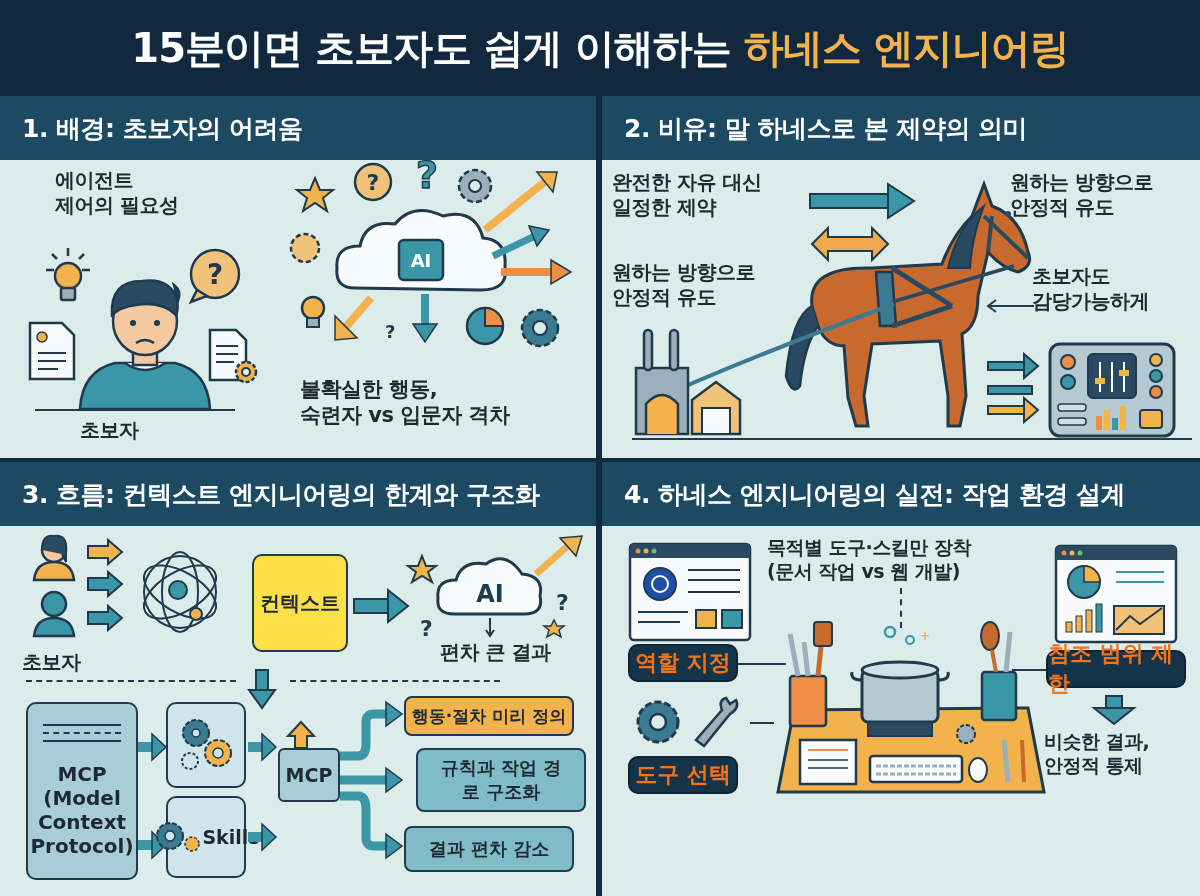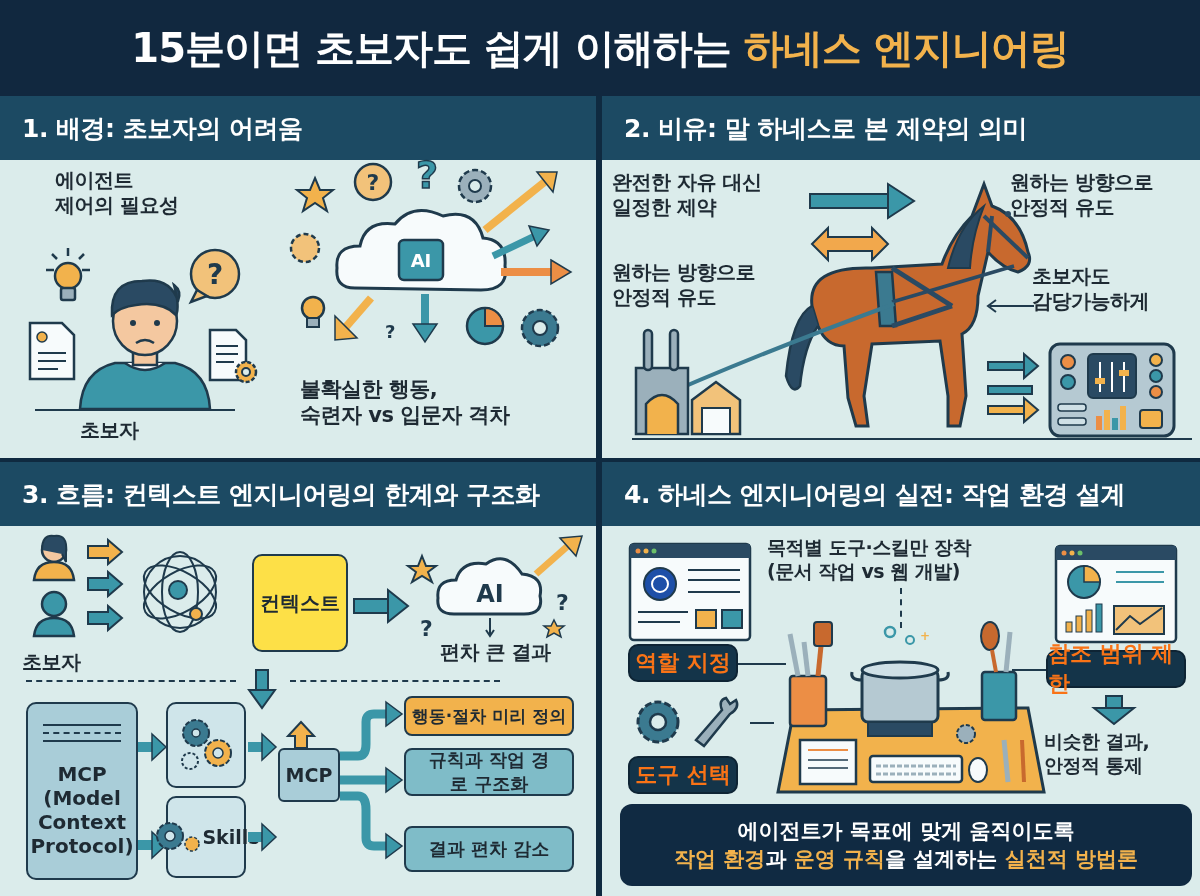--- a/index.html
+++ b/index.html
@@ -321,21 +321,21 @@
   <svg style="left:340px;top:236px;" width="66" height="176" viewBox="0 0 66 176">
     <path d="M0 58 L18 58 Q26 58 26 46 L26 24 Q26 16 34 16 L48 16" fill="none" stroke="#3b97a8" stroke-width="9"></path>
     <path d="M46 4 L62 16 L46 28 Z" fill="#3b97a8" stroke="#1f3a4c" stroke-width="1.5"></path>
     <path d="M0 82 L48 82" fill="none" stroke="#3b97a8" stroke-width="9"></path>
     <path d="M46 70 L62 82 L46 94 Z" fill="#3b97a8" stroke="#1f3a4c" stroke-width="1.5"></path>
     <path d="M0 98 L18 98 Q26 98 26 112 L26 140 Q26 148 34 148 L48 148" fill="none" stroke="#3b97a8" stroke-width="9"></path>
     <path d="M46 136 L62 148 L46 160 Z" fill="#3b97a8" stroke="#1f3a4c" stroke-width="1.5"></path>
   </svg>
 
   <div class="box" style="left:404px;top:234px;width:170px;height:40px;background:#f2b24c;font-size:17px;border-radius:8px;">행동·절차 미리 정의</div>
-  <div class="box" style="left:404px;top:286px;width:170px;height:48px;background:#7fbcc8;font-size:18px;border-radius:8px;padding:0 18px;">규칙과 작업 경로 구조화</div>
+  <div class="box" style="left:416px;top:286px;width:170px;height:64px;background:#7fbcc8;font-size:18px;border-radius:8px;padding:0 18px;">규칙과 작업 경로 구조화</div>
   <div class="box" style="left:404px;top:364px;width:170px;height:46px;background:#7fbcc8;font-size:18px;border-radius:8px;">결과 편차 감소</div>
 </div>
 
 <div class="panel p4">
   <div class="panel-head">4. 하네스 엔지니어링의 실전: 작업 환경 설계</div>
 
   <div class="abs lbl" style="left:165px;top:74px;width:270px;font-size:19px;">
     <div>목적별 도구·스킬만 장착</div>
     <div>(문서 작업 vs 웹 개발)</div>
   </div>
@@ -430,19 +430,13 @@
     <rect x="100" y="134" width="92" height="26" rx="3" fill="#f7fbfc" stroke="#1f3a4c" stroke-width="2.5"></rect>
     <line x1="106" y1="144" x2="186" y2="144" stroke="#9bb0bb" stroke-width="3" stroke-dasharray="5 2"></line>
     <line x1="106" y1="152" x2="186" y2="152" stroke="#9bb0bb" stroke-width="3" stroke-dasharray="5 2"></line>
 
     <ellipse cx="208" cy="148" rx="9" ry="12" fill="#f7fbfc" stroke="#1f3a4c" stroke-width="2"></ellipse>
     <line x1="234" y1="118" x2="238" y2="160" stroke="#9bb0bb" stroke-width="5"></line>
     <line x1="252" y1="118" x2="254" y2="160" stroke="#c8692e" stroke-width="4"></line>
     <circle cx="196" cy="112" r="9" fill="#9bb0bb" stroke="#1f3a4c" stroke-width="2" stroke-dasharray="4 2"></circle>
   </svg>
 
-  <div class="footer-box">
-    <div>에이전트가 목표에 맞게 움직이도록</div>
-    <div>
-      <span class="hl">작업 환경</span><span>과 </span><span class="hl">운영 규칙</span><span>을 설계하는 </span><span class="hl">실천적 방법론</span>
-    </div>
-  </div>
 </div>
 
 </body></html>

